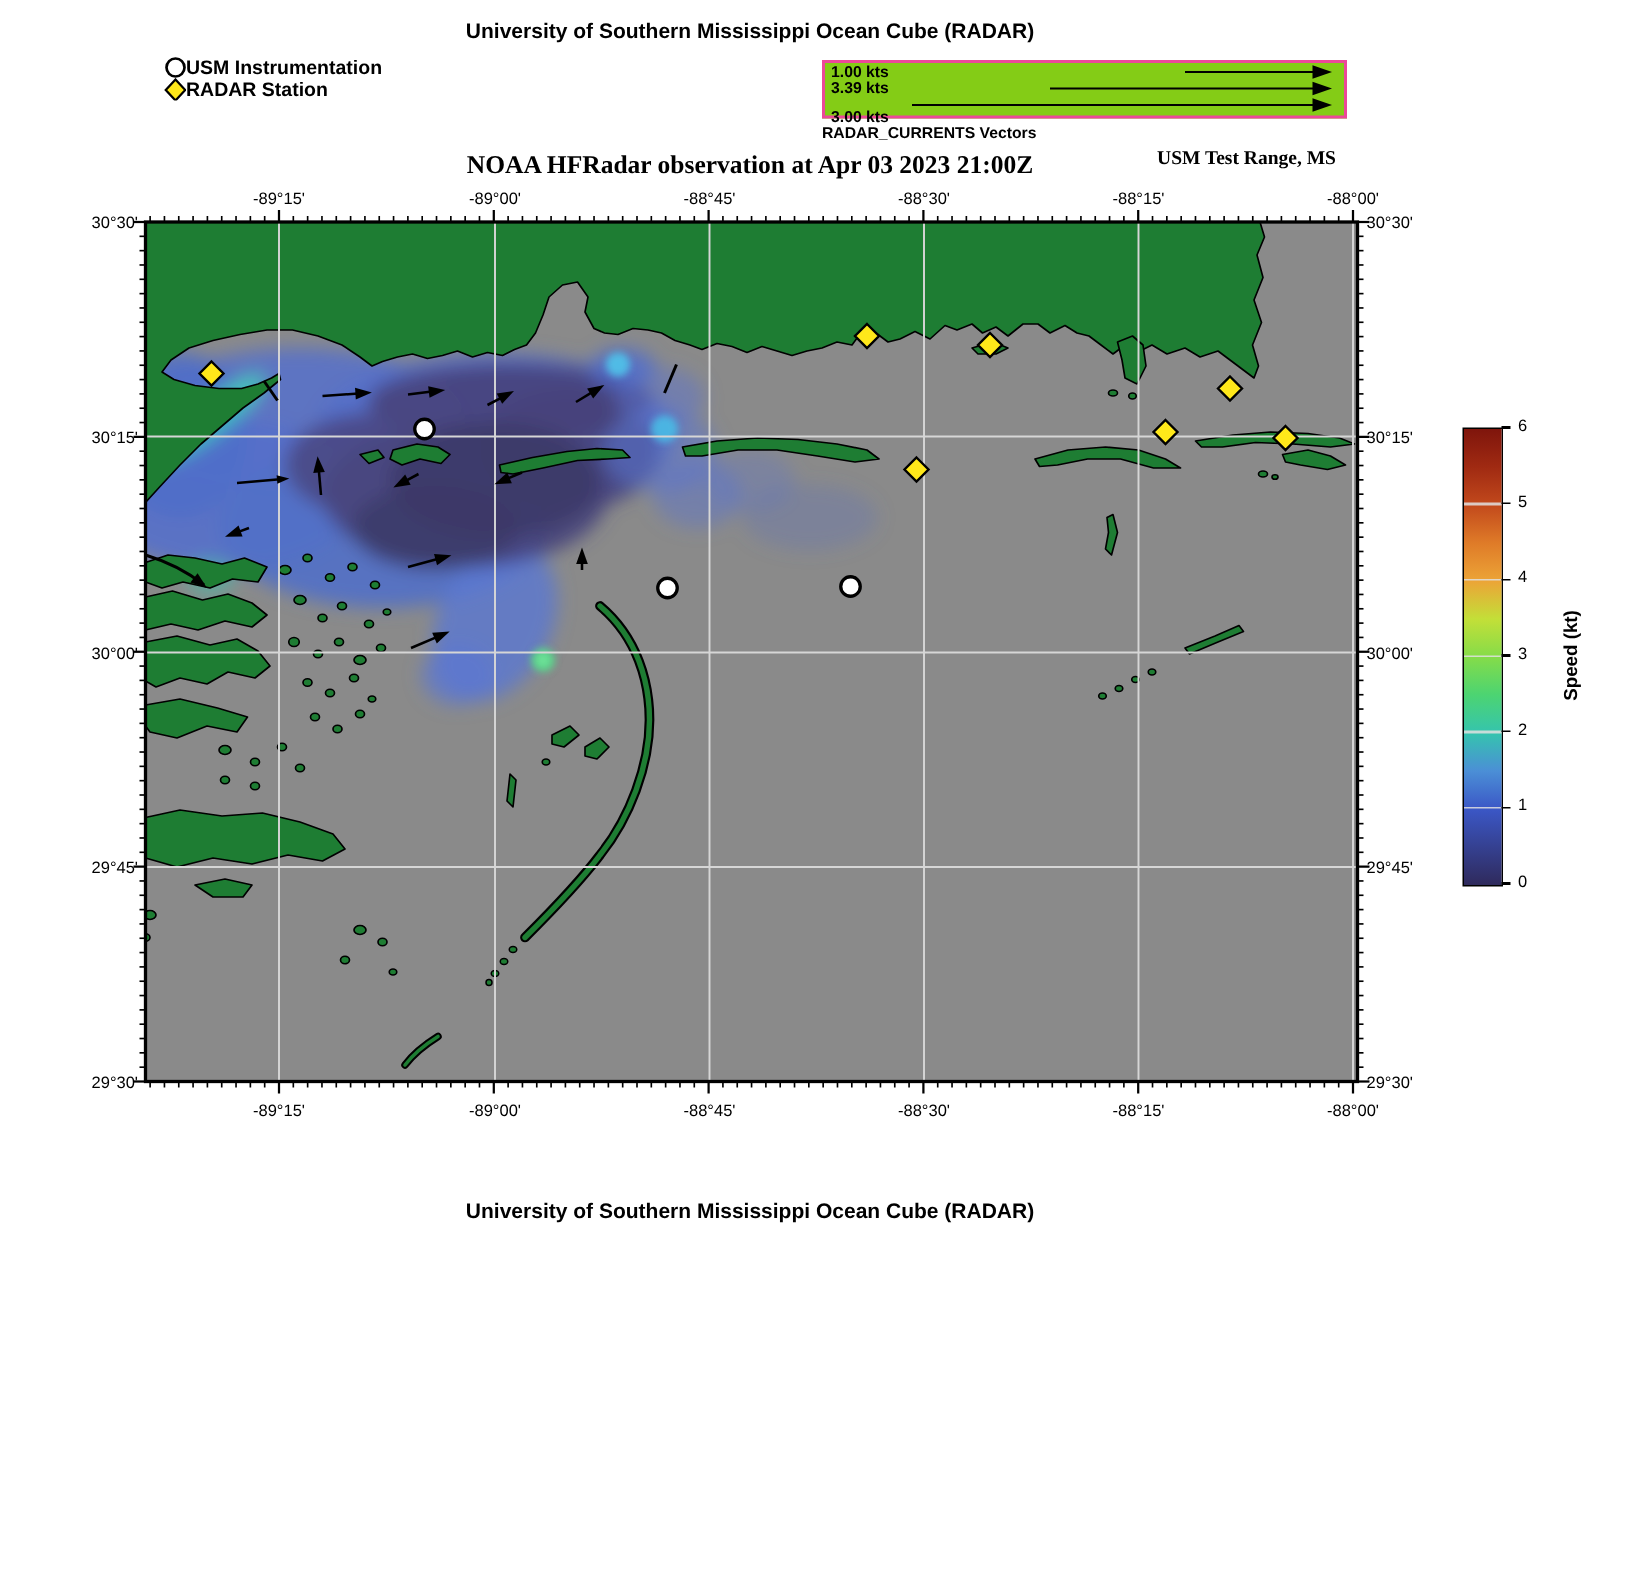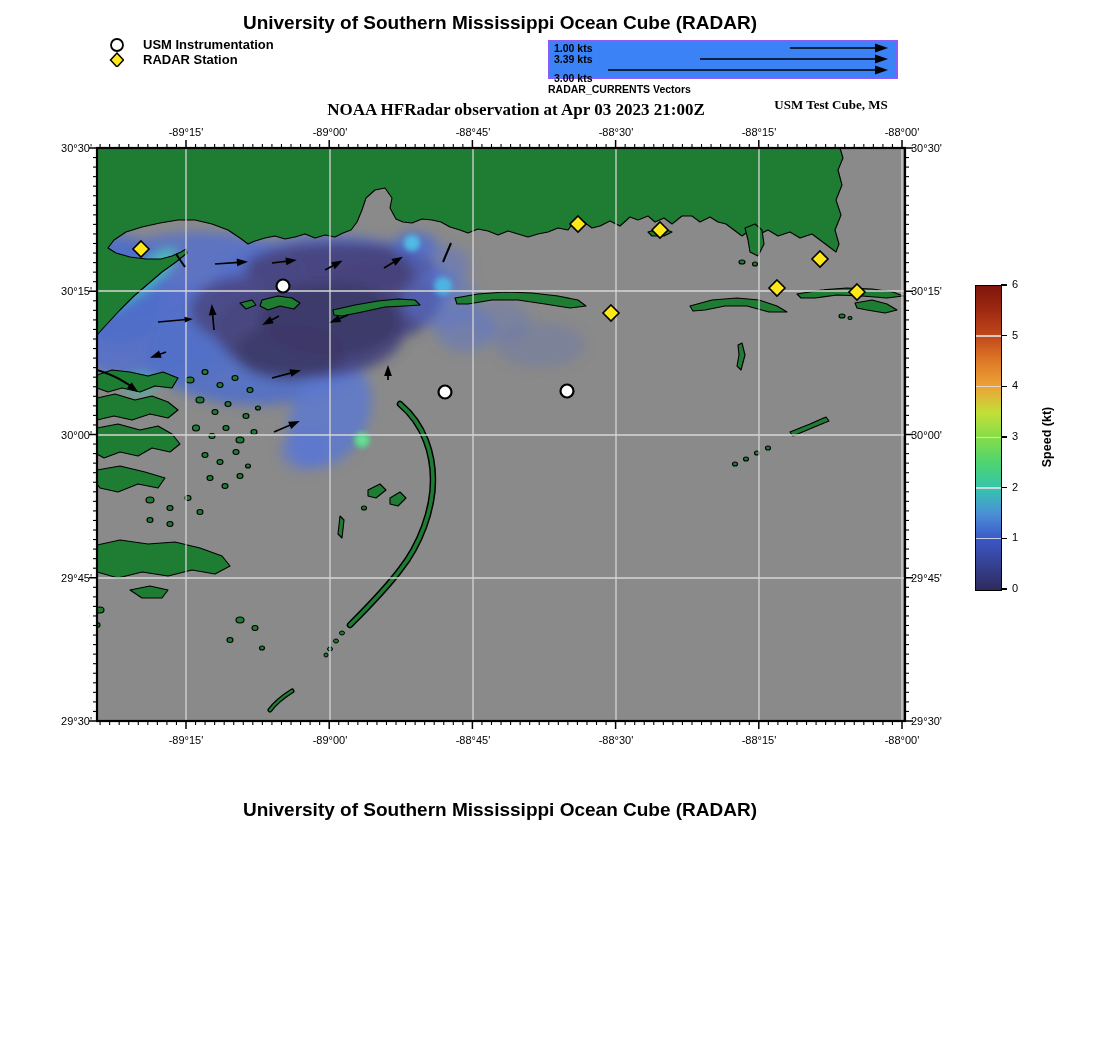--- a/index.html
+++ b/index.html
@@ -1,30 +1,30 @@
 <!DOCTYPE html>
 <html><head>
 <meta charset="utf-8">
 <style>
   html,body{margin:0;padding:0;background:#ffffff;}
   body{width:1100px;height:1050px;position:relative;overflow:hidden;
        font-family:"Liberation Sans", sans-serif;}
   .abs{position:absolute;}
-  .title{font-weight:bold;font-size:19px;color:#000;text-align:center;}
+  .title{font-weight:bold;font-size:14px;color:#000;text-align:center;}
   .serif{font-family:"Liberation Serif", serif;}
   #top-title{left:0;top:12px;width:1000px;}
-  #subtitle{left:16px;top:100px;width:1000px;font-weight:bold;font-size:17px;}
+  #subtitle{left:0;top:100px;width:1000px;font-weight:bold;font-size:17px;}
   #range-label{left:746px;top:97px;width:170px;font-weight:bold;font-size:13px;text-align:center;}
   #bottom-title{left:0;top:799px;width:1000px;}
   
   #legend{left:108px;top:37px;}
   .leg-row{display:flex;align-items:center;height:15px;}
-  .leg-row span.lbl{font-weight:bold;font-size:13px;margin-left:19px;color:#000;}
+  .leg-row span.lbl{font-weight:bold;font-size:13px;margin-left:0;color:#000;}
   
-  #scalebox{left:548px;top:40px;width:346px;height:35px;border:2px solid #8b5cf6;background:#3b82f6;}
+  #scalebox{left:548px;top:40px;width:346px;height:35px;border:2px solid #ec4899;background:#84cc16;}
   .sc-lbl{position:absolute;left:4px;font-weight:bold;font-size:10.5px;line-height:11px;color:#000;}
   #scale-caption{left:548px;top:83px;width:156px;font-weight:bold;font-size:10.5px;text-align:left;}
   
   #cbar{left:975px;top:285px;width:25px;height:304px;border:1.5px solid #000;}
   #cbar-grad{position:absolute;inset:0;}
   .cb-seg{position:absolute;left:0;width:100%;height:1.5px;background:rgba(225,225,225,.85);}
   .cb-tick{position:absolute;width:6px;height:1.6px;background:#000;left:1001px;}
   .cb-num{position:absolute;left:1012px;font-size:11px;color:#000;width:20px;}
   #cbar-label{left:998px;top:429px;width:100px;height:16px;font-weight:bold;font-size:12.5px;
               text-align:center;transform:rotate(-90deg);}
@@ -580,21 +580,21 @@
       <path d="M 338 6 L 325 1.5 L 325 10.5 Z" fill="#000"></path>
       <line x1="150" y1="17" x2="329" y2="17" stroke="#000" stroke-width="1.3"></line>
       <path d="M 338 17 L 325 12.5 L 325 21.5 Z" fill="#000"></path>
       <line x1="58" y1="28" x2="329" y2="28" stroke="#000" stroke-width="1.3"></line>
       <path d="M 338 28 L 325 23.5 L 325 32.5 Z" fill="#000"></path>
     </svg>
 </div>
 <div id="scale-caption" class="abs">RADAR_CURRENTS Vectors</div>
 
 <div id="subtitle" class="abs serif" style="text-align:center">NOAA HFRadar observation at Apr 03 2023 21:00Z</div>
-<div id="range-label" class="abs serif">USM Test Cube, MS</div>
+<div id="range-label" class="abs serif">USM Test Range, MS</div>
 
 <div id="cbar" class="abs">
   <div id="cbar-grad" style="background: linear-gradient(to top, rgb(47, 42, 92) 0%, rgb(59, 87, 198) 16.6667%, rgb(75, 143, 214) 25%, rgb(53, 196, 174) 33.3333%, rgb(76, 212, 114) 41.6667%, rgb(133, 220, 73) 50%, rgb(195, 223, 56) 58.3333%, rgb(236, 164, 55) 66.6667%, rgb(223, 123, 40) 75%, rgb(194, 73, 28) 83.3333%, rgb(160, 42, 18) 91.6667%, rgb(127, 21, 12) 100%);">
       <div class="cb-seg" style="bottom: 16.6667%;"></div>
       <div class="cb-seg" style="bottom: 33.3333%;"></div>
       <div class="cb-seg" style="bottom: 50%;"></div>
       <div class="cb-seg" style="bottom: 66.6667%;"></div>
       <div class="cb-seg" style="bottom: 83.3333%;"></div>
     </div>
 </div>

